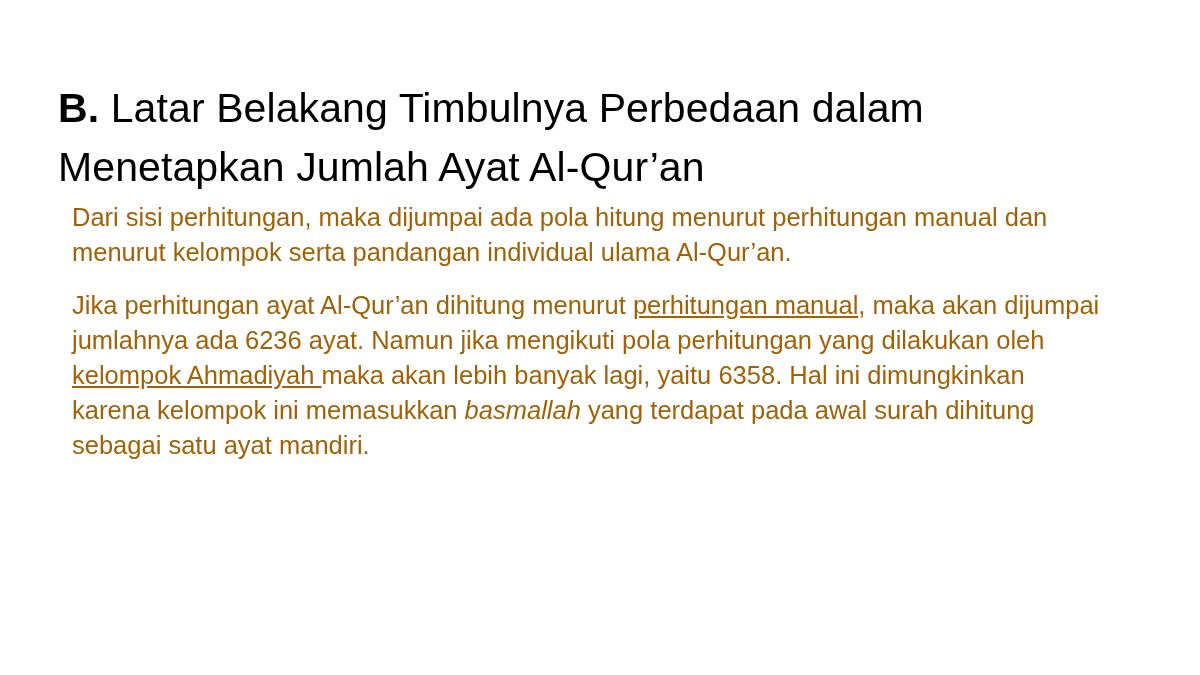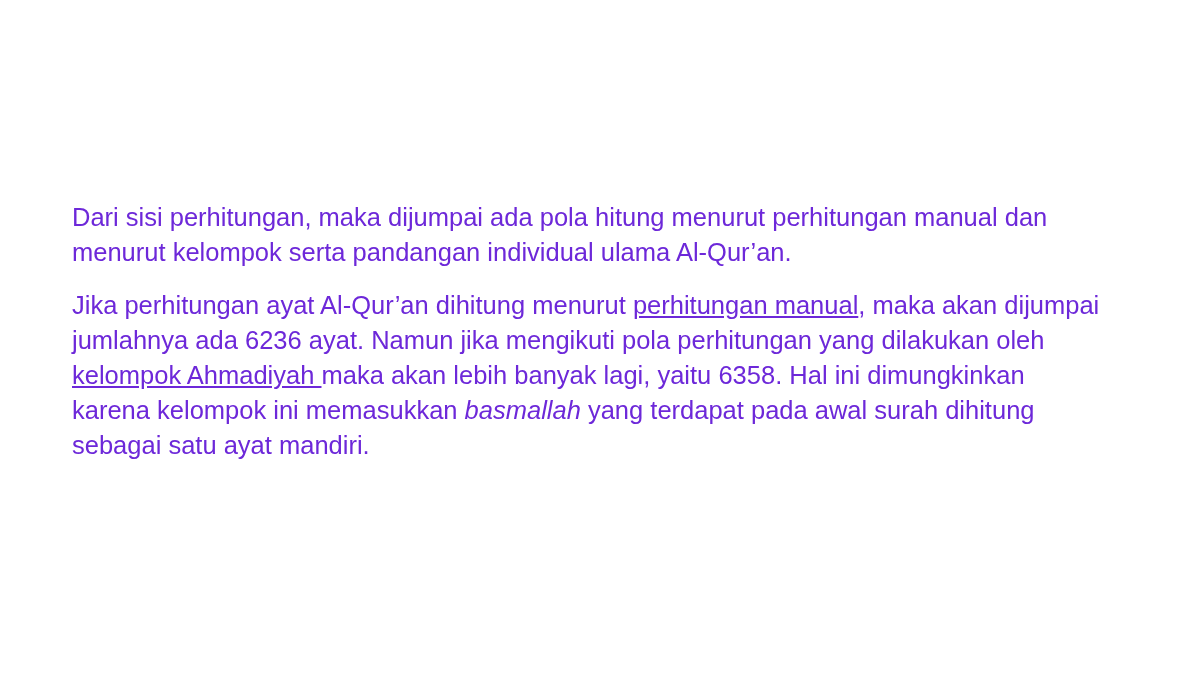--- a/index.html
+++ b/index.html
@@ -37,40 +37,43 @@
   .body-block {
     position: absolute;
     left: 72px;
     top: 200px;
     width: 1030px;
   }
   .para {
     font-size: 25.5px;
     line-height: 1.37;
     margin: 0 0 18px 0;
-    color: #6d28d9;
+    color: #a16207;
   }
   .para:last-child {
     margin-bottom: 0;
   }
   .para b {
     font-weight: 400;
   }
   .para i {
     font-style: italic;
   }
   .para u {
     text-underline-offset: 2px;
   }
 </style>
 </head>
 <body>
 
 <div class="slide">
 
+  <h1 class="slide-title">
+    <span class="lead">B.</span><span> Latar Belakang Timbulnya Perbedaan dalam Menetapkan Jumlah Ayat Al-Qur’an</span>
+  </h1>
 
   <div class="body-block">
 
     <p class="para">Dari sisi perhitungan, maka dijumpai ada pola hitung menurut perhitungan manual dan menurut kelompok serta pandangan individual ulama Al-Qur’an.</p>
 
     <p class="para">
       <span>Jika perhitungan ayat Al-Qur’an dihitung menurut </span><u>perhitungan manual</u><span>, maka akan dijumpai jumlahnya ada </span><b>6236 ayat</b><span>. Namun jika mengikuti pola perhitungan yang dilakukan oleh </span><u>kelompok Ahmadiyah </u><span>maka akan lebih banyak lagi, yaitu </span><b>6358</b><span>. Hal ini dimungkinkan karena kelompok ini memasukkan </span><i>basmallah</i><span> yang terdapat pada awal surah dihitung sebagai satu ayat mandiri.</span>
     </p>
 
   </div>

